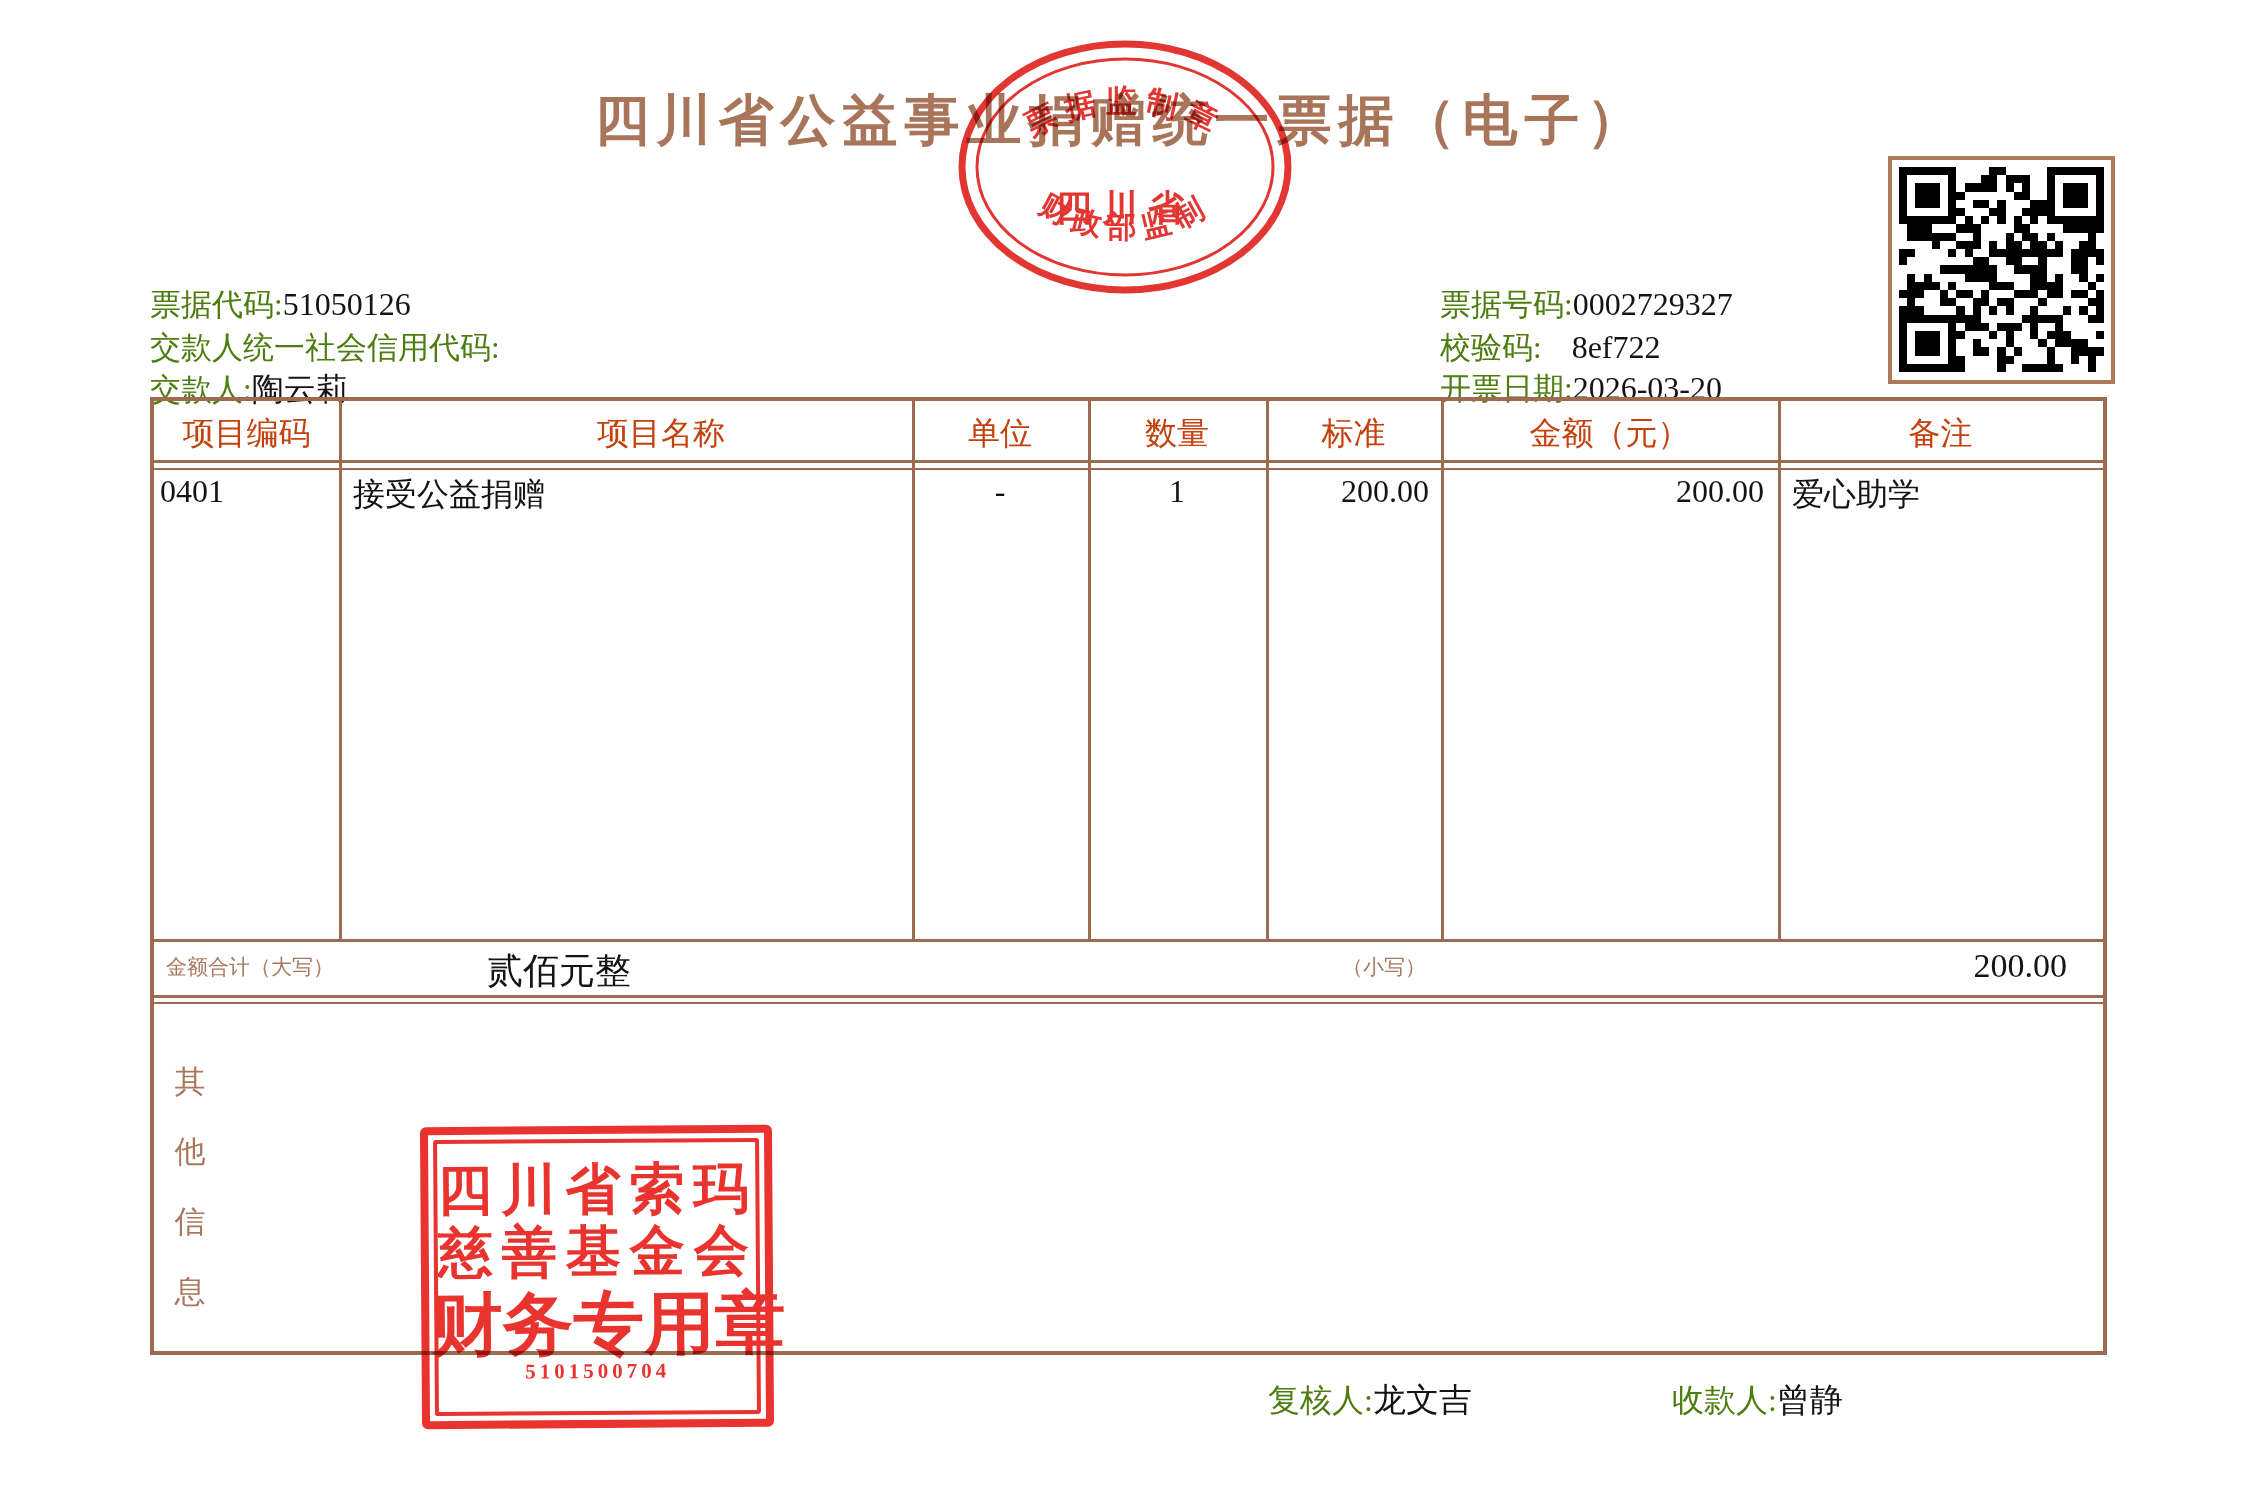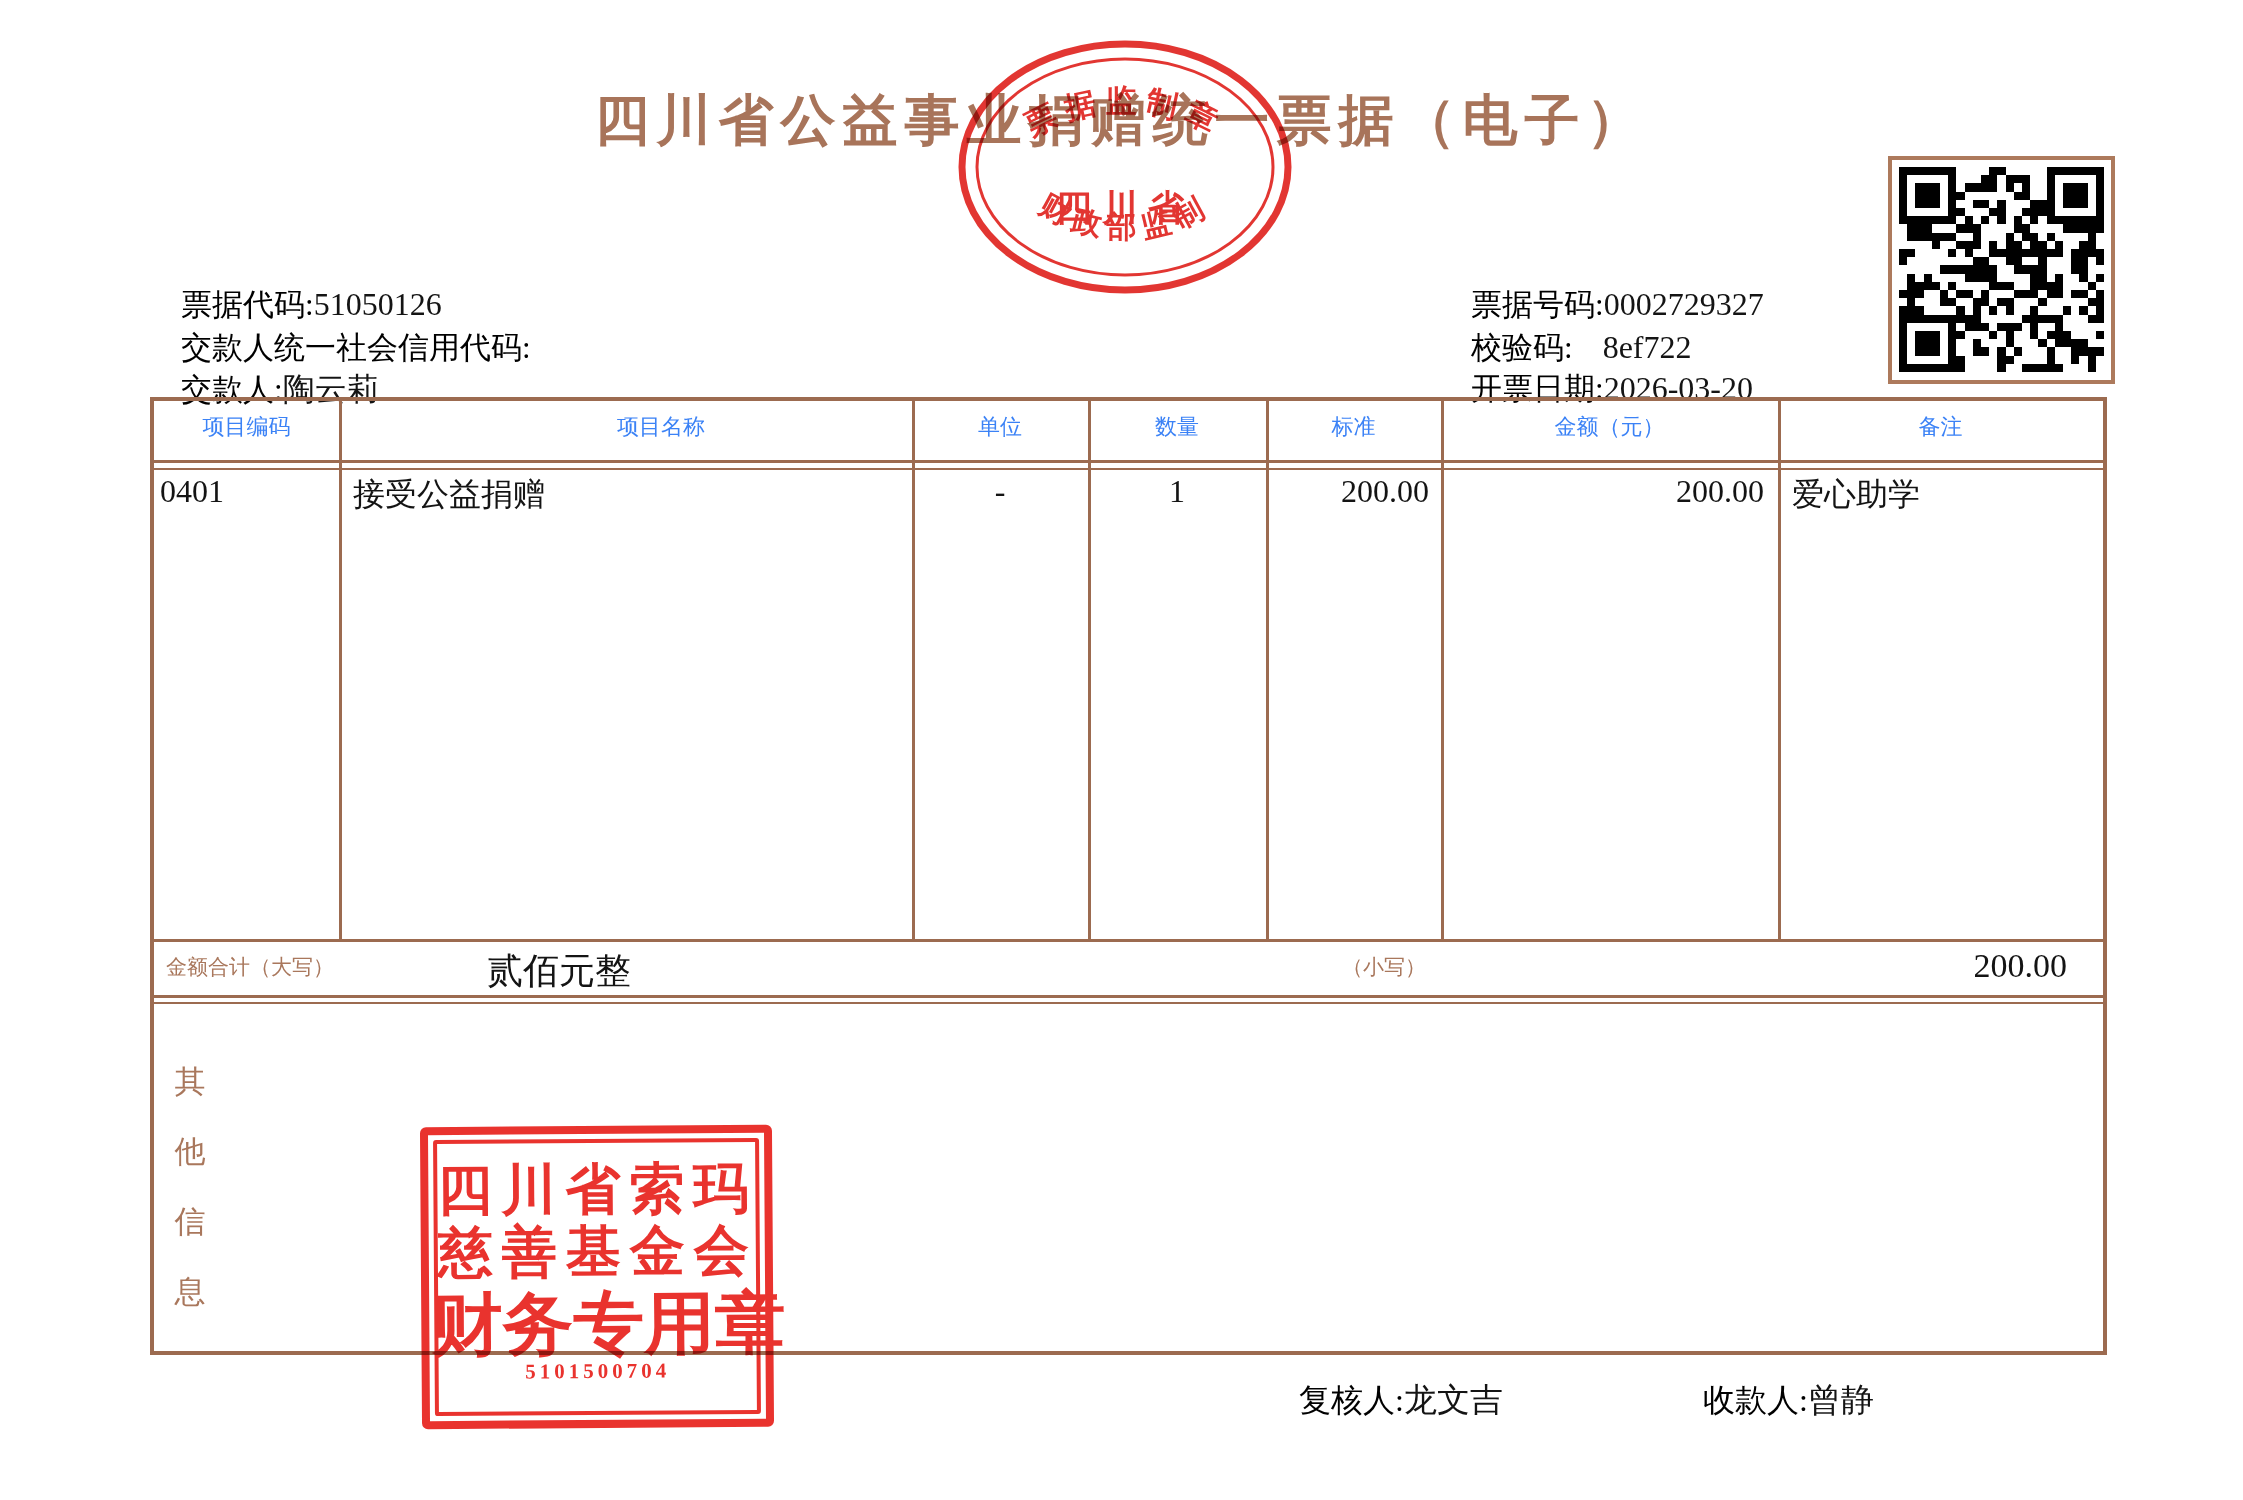--- a/index.html
+++ b/index.html
@@ -1,19 +1,19 @@
 <!DOCTYPE html>
 <html><head>
 <meta charset="utf-8">
 <style>
   html,body{margin:0;padding:0;background:#fff;}
   .page{position:relative;width:2243px;height:1500px;background:#ffffff;overflow:hidden;
         font-family:"Liberation Serif","DejaVu Serif",serif;color:#111;}
   .abs{position:absolute;}
-  .lbl{color:#000000;margin-left:31px;}
+  .lbl{color:#4d7c0f;}
   .val{color:#141414;}
 
   
   .title{left:0;top:84px;width:100%;text-align:center;font-size:55px;letter-spacing:7px;
          color:#a8745a;font-weight:600;}
 
   
   .meta-row{font-size:31px;white-space:nowrap;}
   .meta-row .val{font-size:32px;}
   .gap-val{margin-left:30px;}
@@ -23,21 +23,21 @@
 
   
   .qr-box{left:1888px;top:156px;width:205px;height:206px;border:4px solid #ad7a5c;
           background:#fff;padding:7px;}
   .qr-box svg{display:block;}
 
   
   .tbl{left:150px;top:397px;width:1957px;height:958px;border:4px solid #9c6b50;box-sizing:border-box;}
   .vline{position:absolute;width:3px;background:#9c6b50;top:0;}
   .hline{position:absolute;left:0;width:100%;background:#9c6b50;}
-  .th{position:absolute;top:11px;font-size:22px;color:#3b82f6;text-align:center;}
+  .th{position:absolute;top:11px;font-size:32px;color:#c2410c;text-align:center;}
   .cell{position:absolute;top:72px;font-size:32px;color:#141414;}
   .t-right{text-align:right;}
   .sum-lbl{position:absolute;top:552px;font-size:21px;color:#a9775c;white-space:nowrap;}
   .sum-val{position:absolute;top:546px;font-size:36px;color:#141414;white-space:nowrap;}
   .other-char{position:absolute;left:16px;width:40px;text-align:center;font-size:31px;color:#a9775c;}
 
   
   .sq-stamp{left:421px;top:1126px;width:352px;height:302px;border:8px solid #e8231e;border-radius:6px;
             box-sizing:border-box;mix-blend-mode:multiply;opacity:.93;transform:rotate(-.4deg);z-index:6;}
   .sq-inner{position:absolute;left:5px;top:5px;right:5px;bottom:5px;border:4px solid #e8231e;border-radius:3px;}

